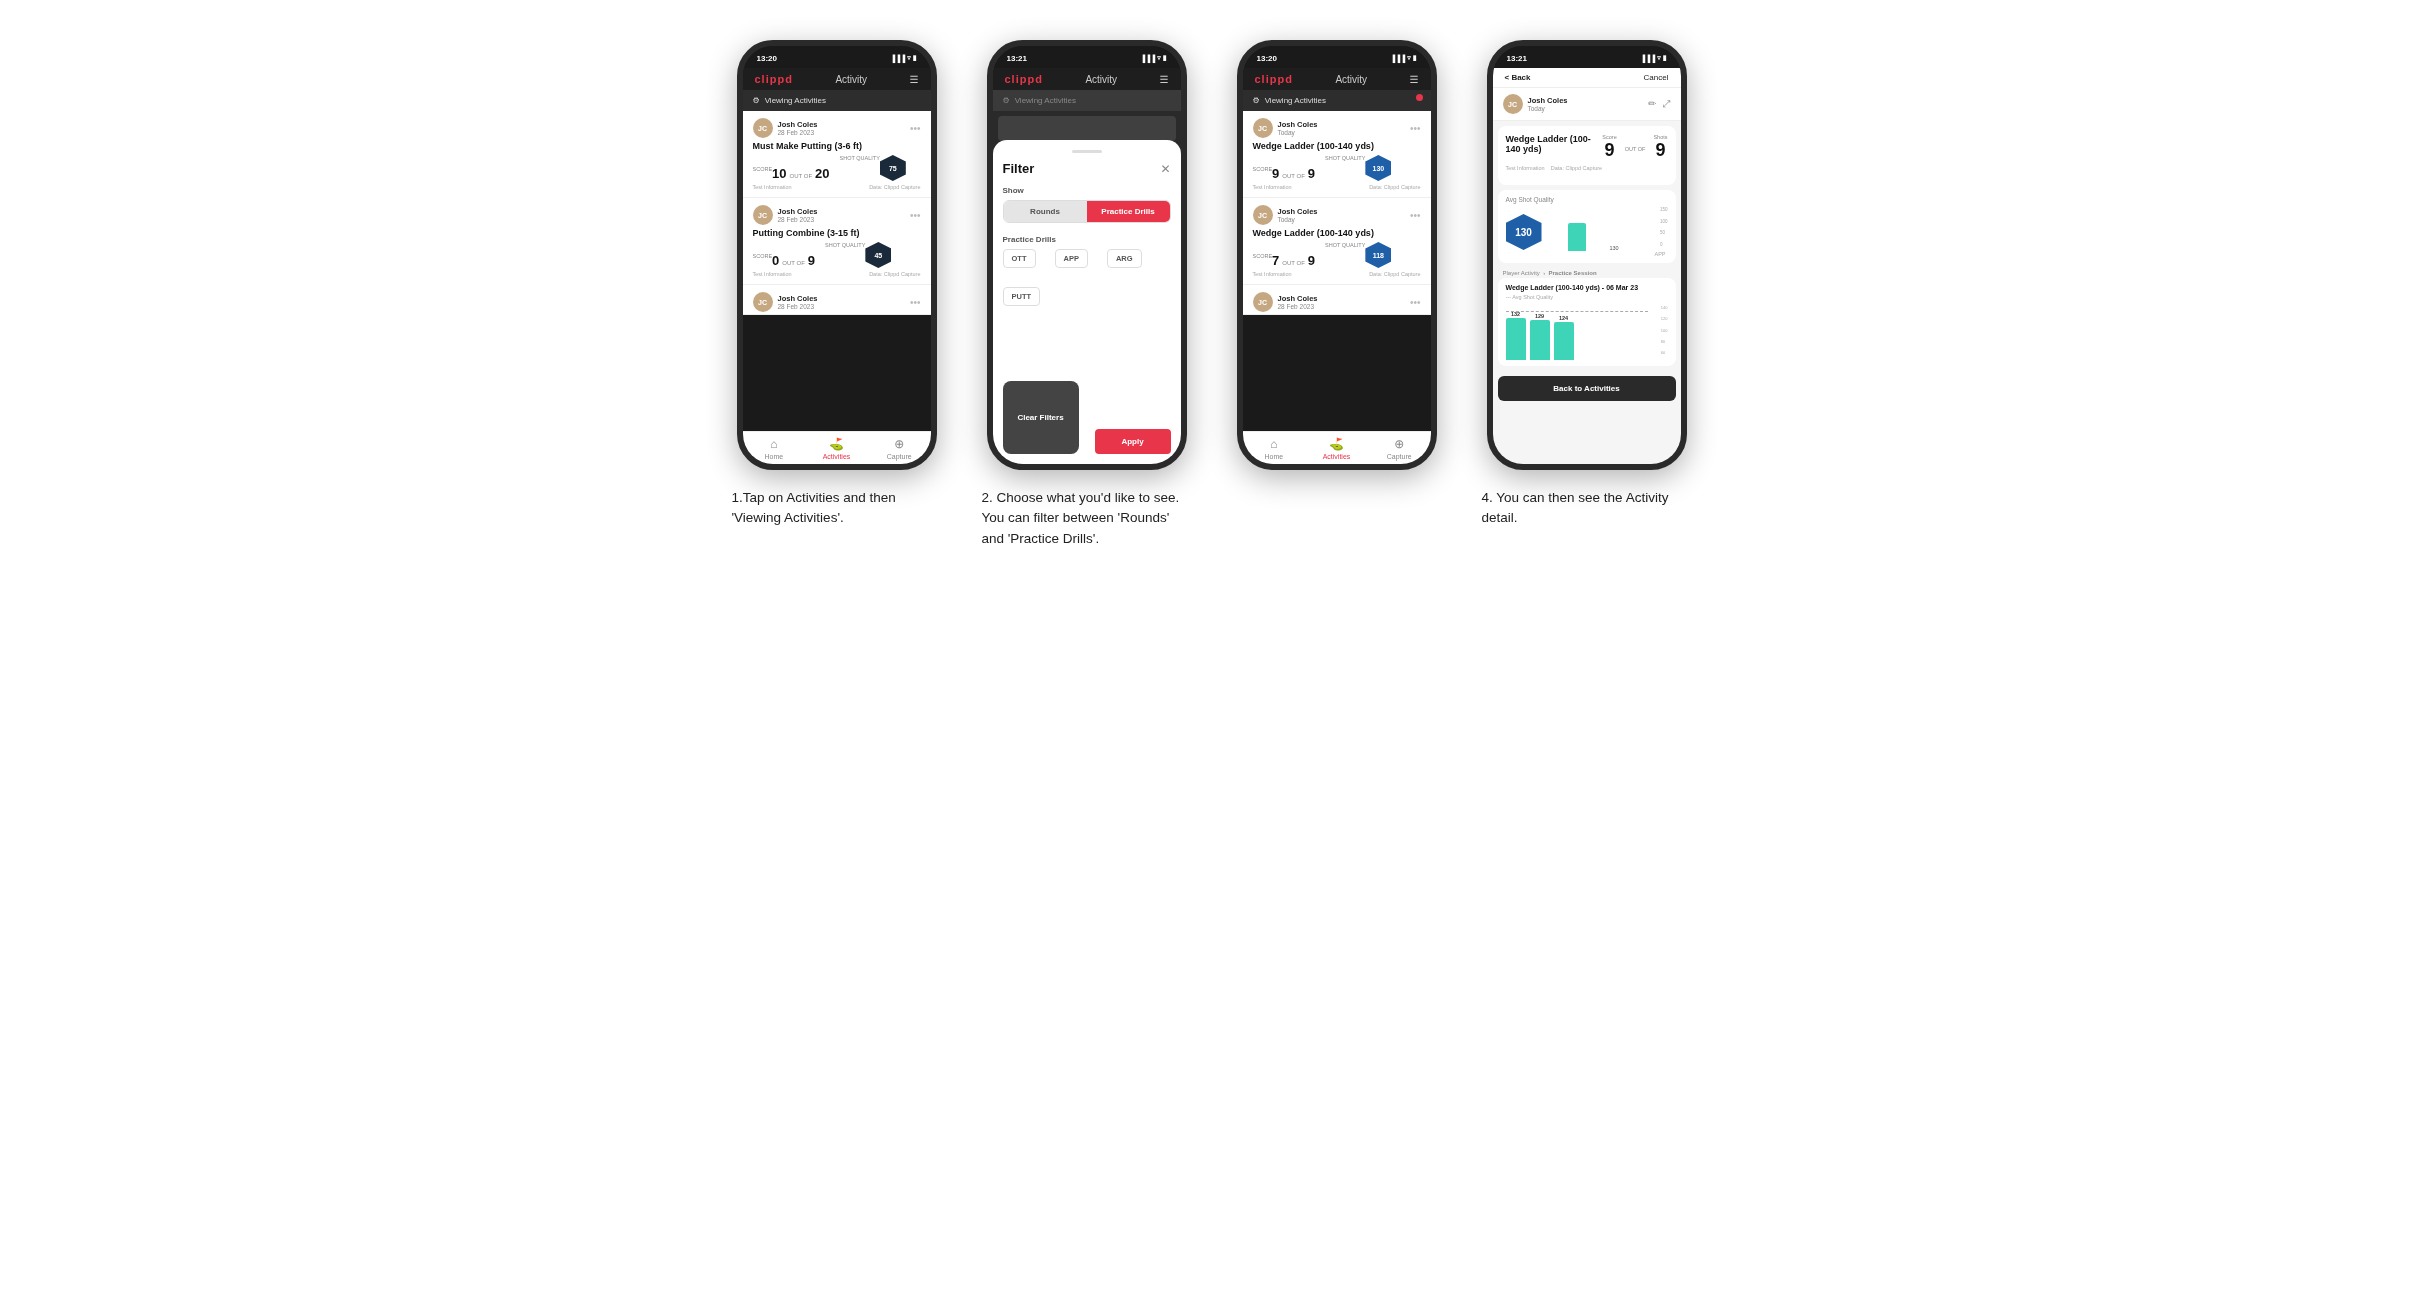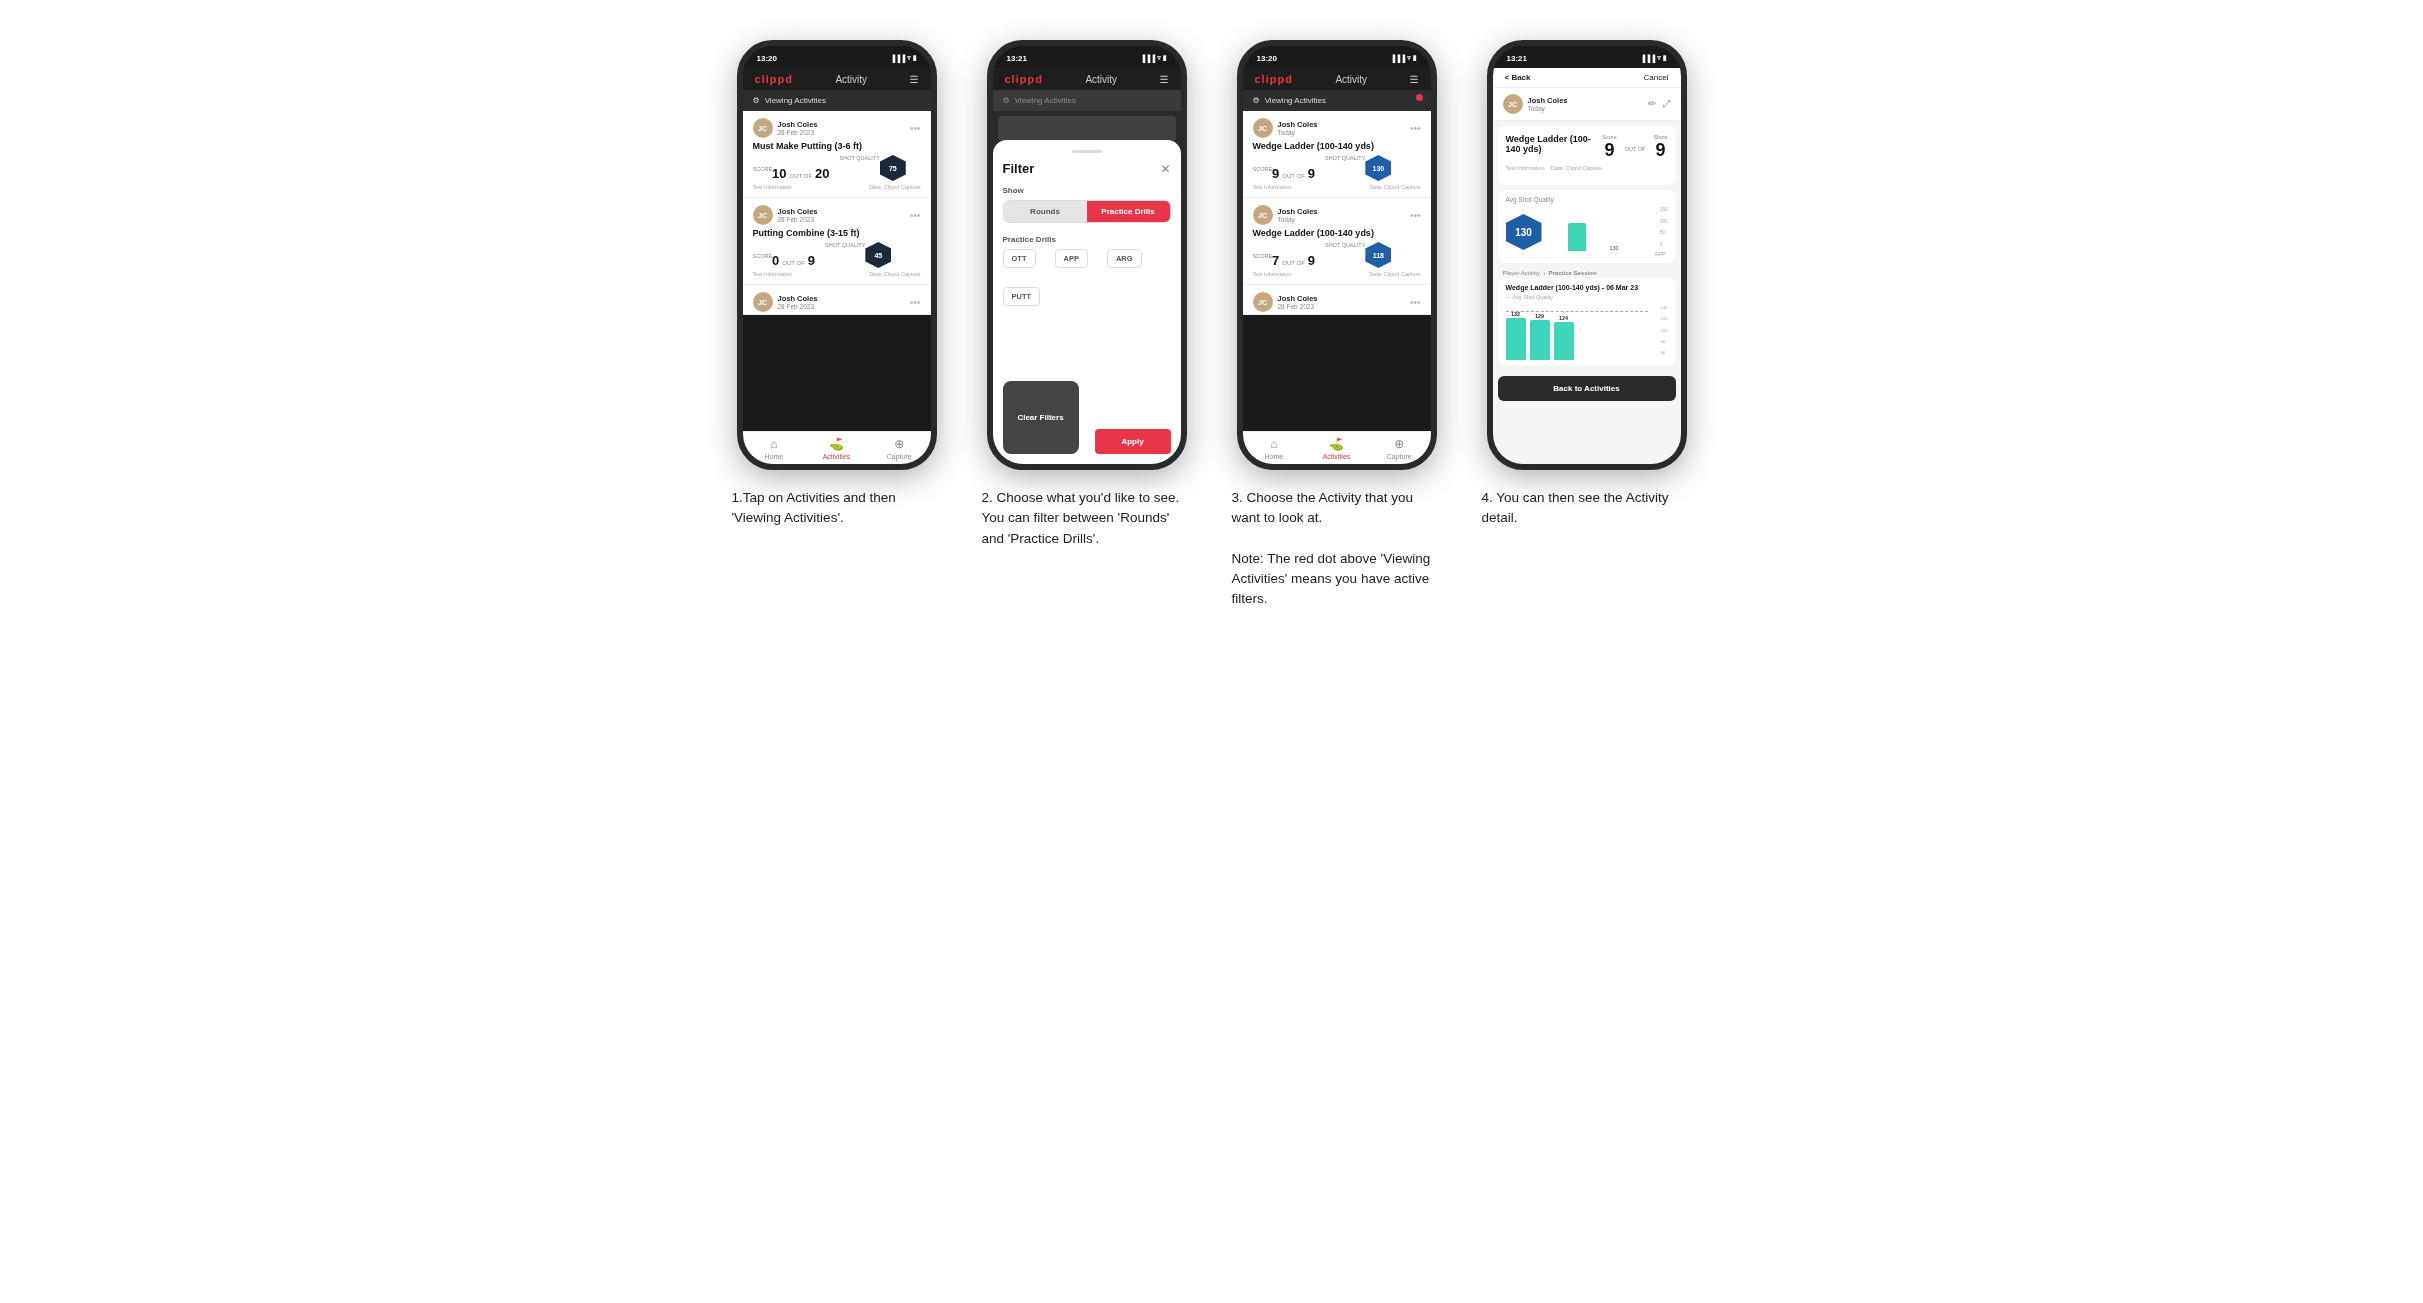--- a/index.html
+++ b/index.html
@@ -822,23 +822,20 @@
             <span class="bottom-nav-icon">⛳</span>
             <span>Activities</span>
           </div>
           <div class="bottom-nav-item">
             <span class="bottom-nav-icon">⊕</span>
             <span>Capture</span>
           </div>
         </div>
       </div>
     </div>
-    <div class="caption" style="white-space:pre-line;">3. Choose the Activity that you want to look at.
-
-Note: The red dot above 'Viewing Activities' means you have active filters.</div>
   </div>
 
   <div class="phone-column">
     <div class="phone">
       <div class="phone-status-bar">
         <span>13:21</span>
         <div class="status-icons">
           <span>▐▐▐</span>
           <span>▿</span>
           <span>▮</span>

